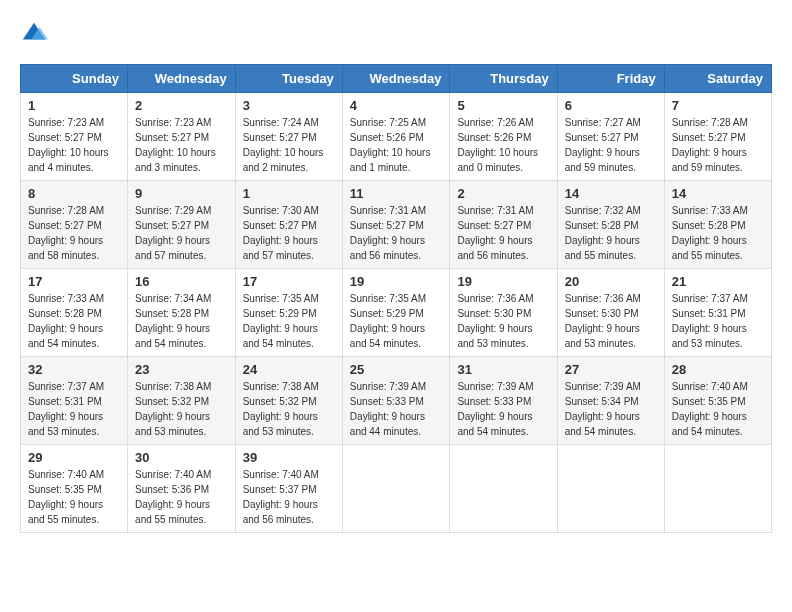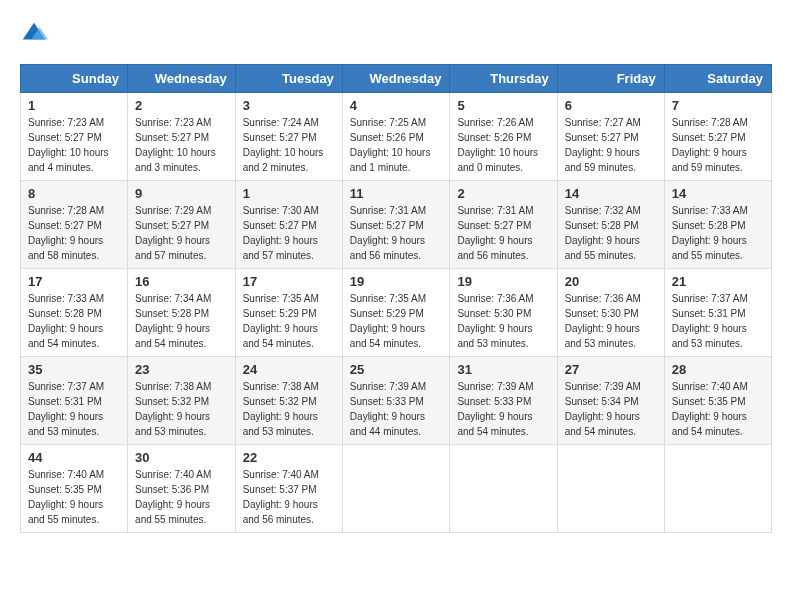--- a/index.html
+++ b/index.html
@@ -205,21 +205,21 @@
         <span class="day-num">20</span>
         <span class="day-info">Sunrise: 7:36 AM<br>Sunset: 5:30 PM<br>Daylight: 9 hours and 53 minutes.</span>
       </td>
         <td>
         <span class="day-num">21</span>
         <span class="day-info">Sunrise: 7:37 AM<br>Sunset: 5:31 PM<br>Daylight: 9 hours and 53 minutes.</span>
       </td>
       </tr>
       <tr>
         <td>
-        <span class="day-num">35</span>
+        <span class="day-num">32</span>
         <span class="day-info">Sunrise: 7:37 AM<br>Sunset: 5:31 PM<br>Daylight: 9 hours and 53 minutes.</span>
       </td>
         <td>
         <span class="day-num">23</span>
         <span class="day-info">Sunrise: 7:38 AM<br>Sunset: 5:32 PM<br>Daylight: 9 hours and 53 minutes.</span>
       </td>
         <td>
         <span class="day-num">24</span>
         <span class="day-info">Sunrise: 7:38 AM<br>Sunset: 5:32 PM<br>Daylight: 9 hours and 53 minutes.</span>
       </td>
@@ -235,29 +235,29 @@
         <span class="day-num">27</span>
         <span class="day-info">Sunrise: 7:39 AM<br>Sunset: 5:34 PM<br>Daylight: 9 hours and 54 minutes.</span>
       </td>
         <td>
         <span class="day-num">28</span>
         <span class="day-info">Sunrise: 7:40 AM<br>Sunset: 5:35 PM<br>Daylight: 9 hours and 54 minutes.</span>
       </td>
       </tr>
       <tr>
         <td>
-        <span class="day-num">44</span>
+        <span class="day-num">29</span>
         <span class="day-info">Sunrise: 7:40 AM<br>Sunset: 5:35 PM<br>Daylight: 9 hours and 55 minutes.</span>
       </td>
         <td>
         <span class="day-num">30</span>
         <span class="day-info">Sunrise: 7:40 AM<br>Sunset: 5:36 PM<br>Daylight: 9 hours and 55 minutes.</span>
       </td>
         <td>
-        <span class="day-num">22</span>
+        <span class="day-num">39</span>
         <span class="day-info">Sunrise: 7:40 AM<br>Sunset: 5:37 PM<br>Daylight: 9 hours and 56 minutes.</span>
       </td>
         <td class="empty-cell"></td>
         <td class="empty-cell"></td>
         <td class="empty-cell"></td>
         <td class="empty-cell"></td>
       </tr>
     </tbody>
 </table>
 

